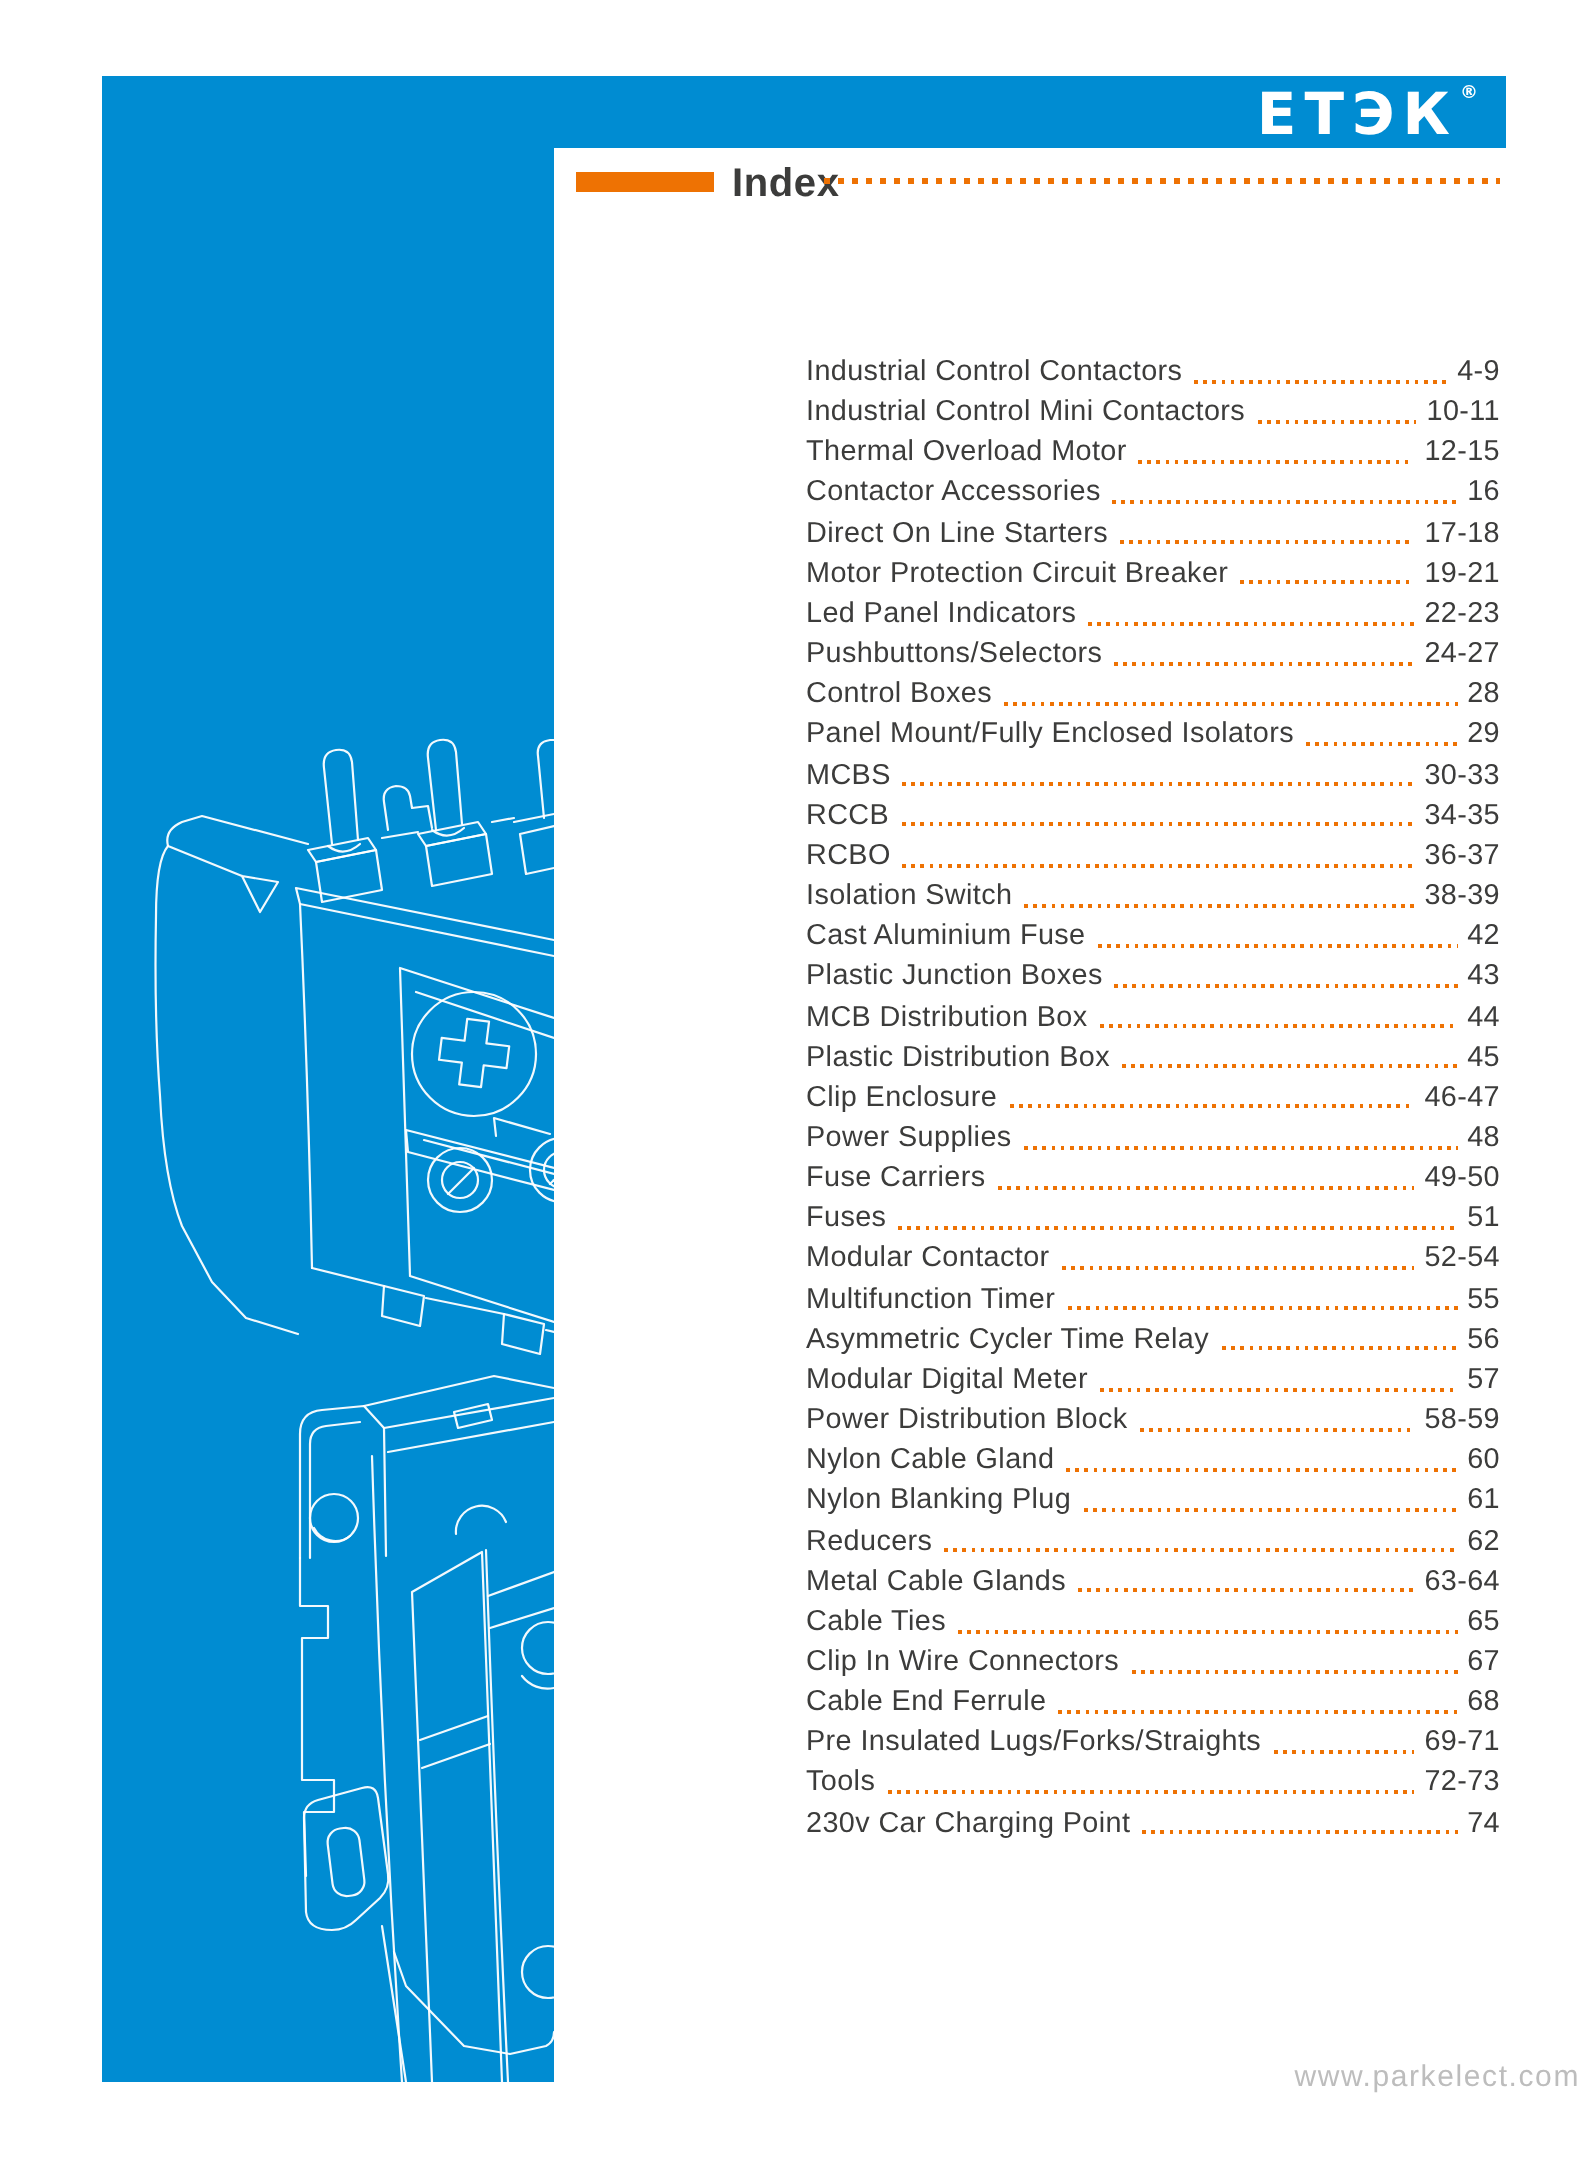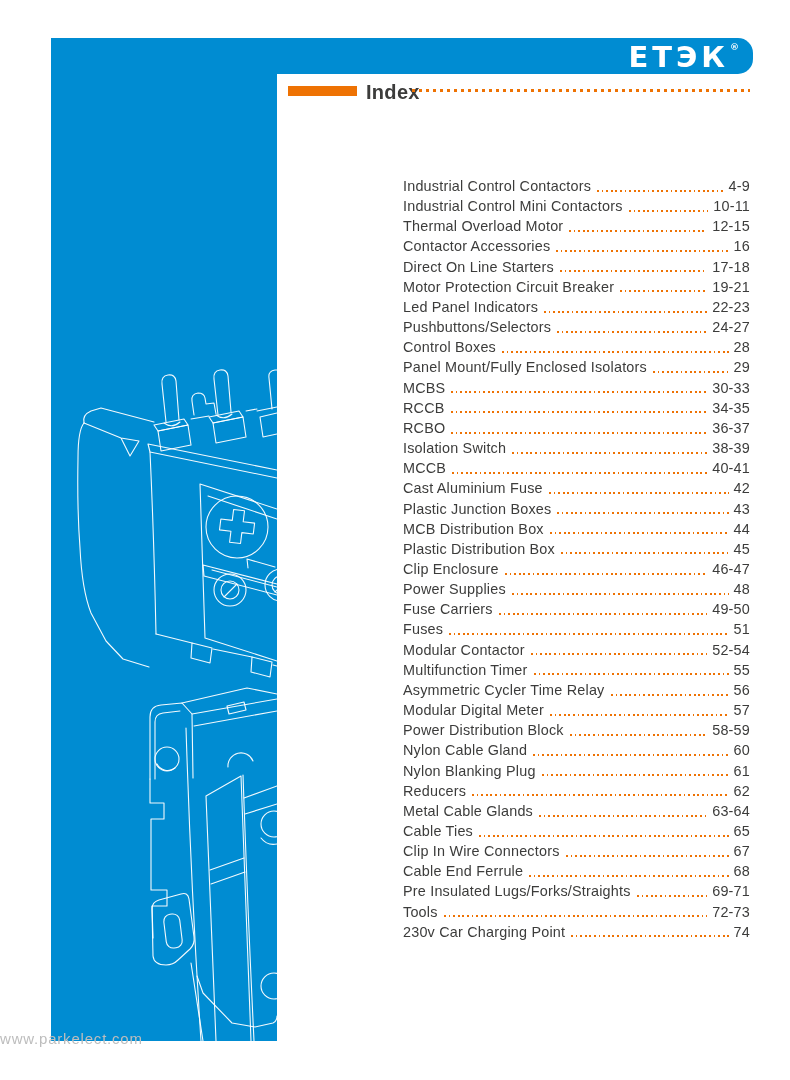--- a/index.html
+++ b/index.html
@@ -4,21 +4,21 @@
 <style>
   :root{
     --blue:#008CD2; --orange:#EE7203; --ink:#3C3C3B; --muted:#BDBDBD; --line:rgba(255,255,255,.95);
   }
   *{margin:0;padding:0;box-sizing:border-box;}
   html,body{background:#ffffff;}
   body{width:790px;height:1080px;position:relative;overflow:hidden;
        font-family:"Liberation Sans","DejaVu Sans",sans-serif;color:var(--ink);}
 
   
-  .band{position:absolute;left:51px;top:38px;width:702px;height:36px;background:var(--blue);border-radius:15px;}
+  .band{position:absolute;left:51px;top:38px;width:702px;height:36px;background:var(--blue);}
   .panel{position:absolute;left:51px;top:38px;width:226px;height:1003px;background:var(--blue);overflow:hidden;}
   .panel svg{position:absolute;left:0;top:0;}
   .art *{stroke:var(--line);fill:none;stroke-width:1.1;stroke-linejoin:round;stroke-linecap:round;}
 
   
   .logo{position:absolute;right:14px;top:1px;height:36px;display:flex;align-items:center;
         color:#fff;font-family:"DejaVu Sans",sans-serif;font-weight:bold;
         font-size:29px;letter-spacing:4px;line-height:1;}
   .logo .reg{font-size:9px;letter-spacing:0;align-self:flex-start;margin-top:4px;margin-left:1px;}
 
@@ -31,21 +31,21 @@
   
   .list{position:absolute;left:367px;top:176px;width:383px;}
   .row{display:flex;align-items:baseline;height:20.17px;line-height:20.17px;
        font-size:14.4px;letter-spacing:.2px;color:var(--ink);white-space:nowrap;}
   .lbl{flex:0 0 auto;margin-left:36px;}
   .leader{flex:1 1 auto;height:2px;margin:0 5px 0 6px;align-self:flex-end;margin-bottom:4.5px;min-width:12px;
           background-image:repeating-linear-gradient(to right,var(--orange) 0 1.8px,transparent 1.8px 4.6px);}
   .pg{flex:0 0 auto;text-align:left;}
 
   
-  .footer{position:absolute;left:0;top:1030px;width:790px;text-align:left;
+  .footer{position:absolute;left:0;top:1030px;width:790px;text-align:right;
           font-size:15px;letter-spacing:.8px;color:var(--muted);}
 </style>
 </head>
 <body>
 
 <div class="band">
   <div class="logo">
     <span>ЕТЭК</span>
       <span class="reg">®</span>
   </div>
@@ -198,25 +198,20 @@
       <span class="lbl">RCBO</span>
       <span class="leader"></span>
       <span class="pg">36-37</span>
     </div>
     <div class="row">
       <span class="lbl">Isolation Switch</span>
       <span class="leader"></span>
       <span class="pg">38-39</span>
     </div>
     <div class="row">
-      <span class="lbl">MCCB</span>
-      <span class="leader"></span>
-      <span class="pg">40-41</span>
-    </div>
-    <div class="row">
       <span class="lbl">Cast Aluminium Fuse</span>
       <span class="leader"></span>
       <span class="pg">42</span>
     </div>
     <div class="row">
       <span class="lbl">Plastic Junction Boxes</span>
       <span class="leader"></span>
       <span class="pg">43</span>
     </div>
     <div class="row">

